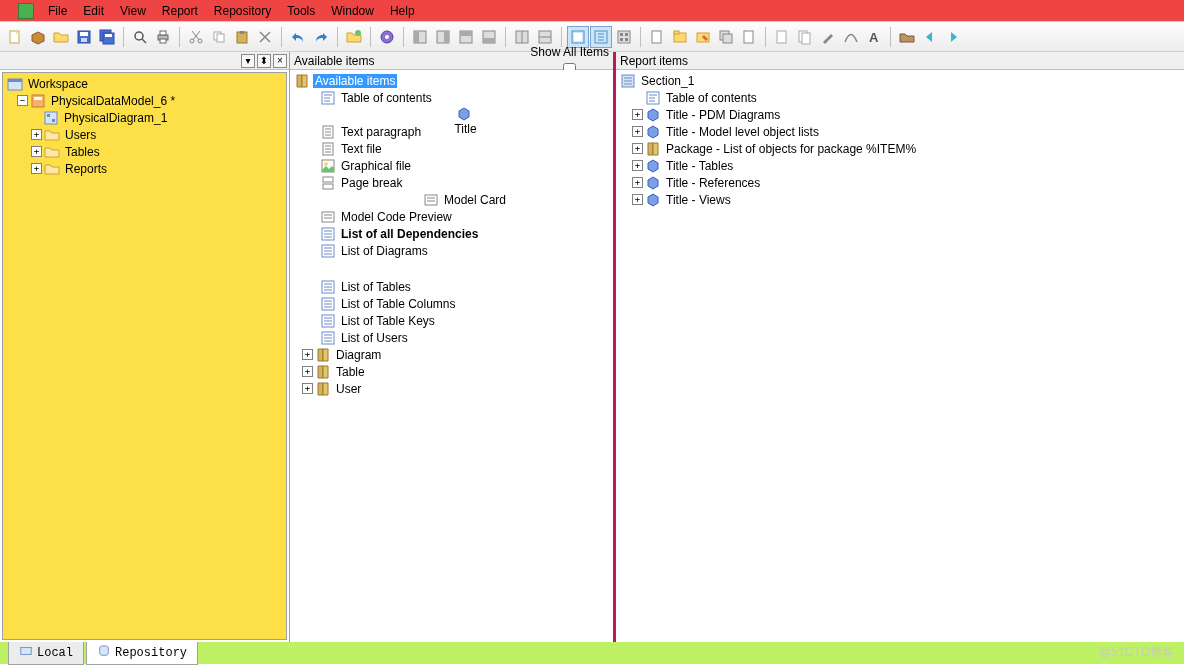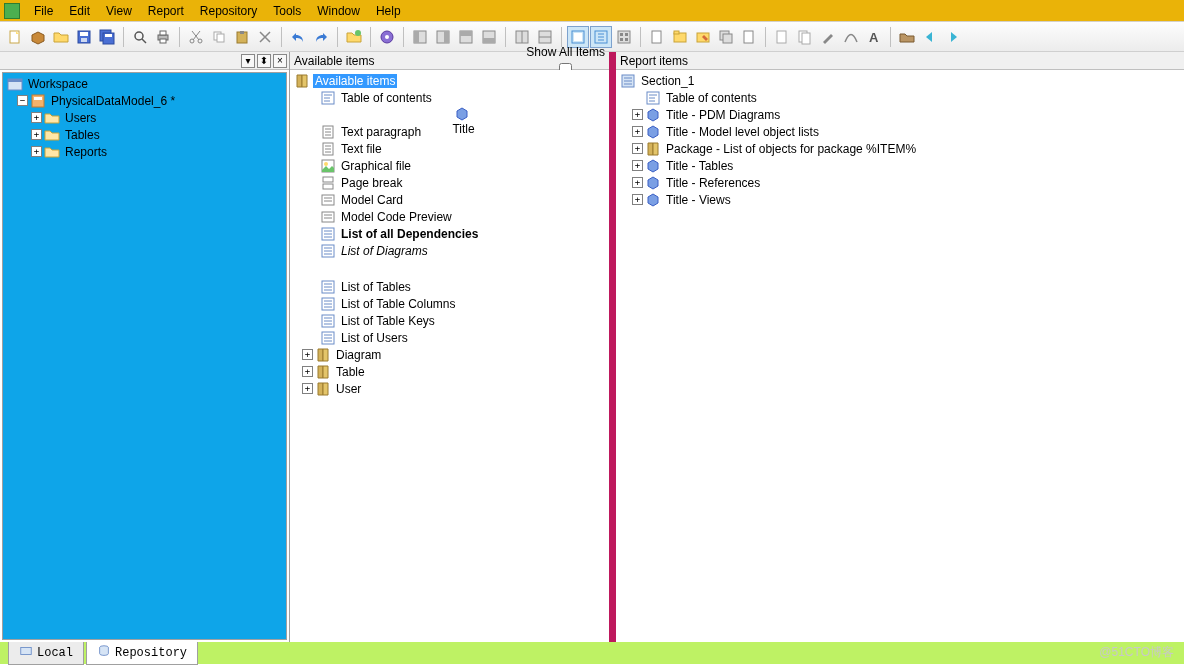--- a/index.html
+++ b/index.html
@@ -9,23 +9,23 @@
   background: #fff;
   width: 1184px;
   height: 667px;
   overflow: hidden;
   color: #000;
 }
 .menubar {
   display: flex;
   align-items: center;
   height: 22px;
-  background: #eab308;
+  background: #ef4444;
   border-bottom: 1px solid #d4d0c8;
-  padding-left: 2px;
+  padding-left: 16px;
 }
 .menubar .app-icon {
   width: 16px; height: 16px;
   background: #4caf50;
   border: 1px solid #2e7d32;
   margin: 0 6px 0 2px;
 }
 .menubar .menu-item {
   padding: 3px 8px;
   cursor: default;
@@ -76,21 +76,21 @@
   justify-content: flex-end;
   align-items: center;
   padding-right: 2px;
   gap: 2px;
 }
 .control-bar .ctl { width: 14px; height: 14px; border: 1px solid #888; background: #f8f8f8; font-size:10px; display:flex;align-items:center;justify-content:center; cursor:pointer; }
 .tree {
   flex: 1;
   border: 1px solid #a0a0a0;
   margin: 2px;
-  background: #0ea5e9;
+  background: #fde047;
   overflow: auto;
   padding: 2px;
 }
 .tree-row {
   display: flex;
   align-items: center;
   height: 17px;
   white-space: nowrap;
   cursor: default;
 }
@@ -106,21 +106,21 @@
   font-family: monospace;
 }
 .expander.empty { border: none; background: transparent; }
 .node-icon { width: 16px; height: 16px; margin-right: 3px; display:flex;align-items:center;justify-content:center;}
 .node-icon svg { width: 16px; height: 16px; }
 .label { padding: 0 2px; }
 
 .panel-center, .panel-right {
   display: flex;
   flex-direction: column;
-  border-right: 7px solid #be185d;
+  border-right: 3px solid #be185d;
 }
 .panel-center { width: 326px; }
 .panel-right { flex: 1; border-right:none;}
 .panel-header {
   height: 18px;
   background: #f0f0f0;
   border-bottom: 1px solid #bfbfbf;
   display: flex;
   align-items: center;
   padding: 0 4px;
@@ -430,20 +430,30 @@
       <div class="tree-row" style="padding-left:12px">
         <span class="expander">−</span>
         <span class="node-icon">
             <svg viewBox="0 0 16 16">
               <rect x="2" y="2" width="12" height="12" fill="#f4b26b" stroke="#c77a2e"></rect>
               <rect x="4" y="4" width="8" height="3" fill="#fff"></rect>
             </svg>
           </span>
         <span class="label">PhysicalDataModel_6 *</span>
       </div>
+      <div class="tree-row" style="padding-left:38px">
+        <span class="node-icon">
+            <svg viewBox="0 0 16 16">
+              <rect x="2" y="2" width="12" height="12" fill="#d6e4f5" stroke="#6a8cc7"></rect>
+              <rect x="4" y="4" width="3" height="3" fill="#6a8cc7"></rect>
+              <rect x="9" y="9" width="3" height="3" fill="#6a8cc7"></rect>
+            </svg>
+          </span>
+        <span class="label">PhysicalDiagram_1</span>
+      </div>
       <div class="tree-row" style="padding-left:26px">
         <span class="expander">+</span>
         <span class="node-icon">
             <svg viewBox="0 0 16 16">
               <path d="M1 4h5l2 2h7v7H1z" fill="#ffe7a8" stroke="#c9a338"></path>
             </svg>
           </span>
         <span class="label">Users</span>
       </div>
       <div class="tree-row" style="padding-left:26px">
@@ -539,21 +549,21 @@
           </div>
           <div class="tree-row" style="padding-left: 28px;">
             <span class="node-icon">
               <svg viewBox="0 0 16 16">
                 <rect x="3" y="2" width="10" height="5" fill="#fff" stroke="#888"></rect>
                 <rect x="3" y="9" width="10" height="5" fill="#fff" stroke="#888"></rect>
               </svg>
             </span>
             <span class="label">Page break</span>
           </div>
-          <div class="tree-row" style="padding-left: 28px;">
+          <div class="tree-row" style="padding-left: 28px; justify-content: center;">
             <span class="node-icon">
               <svg viewBox="0 0 16 16">
                 <rect x="2" y="3" width="12" height="10" fill="#fff" stroke="#888"></rect>
                 <line x1="4" y1="6" x2="12" y2="6" stroke="#888"></line>
                 <line x1="4" y1="9" x2="12" y2="9" stroke="#888"></line>
               </svg>
             </span>
             <span class="label">Model Card</span>
           </div>
           <div class="tree-row" style="padding-left: 28px;">
@@ -570,21 +580,21 @@
             <span class="node-icon">
               <svg viewBox="0 0 16 16">
                 <rect x="2" y="2" width="12" height="12" fill="#fff" stroke="#6a8cc7"></rect>
                 <line x1="4" y1="5" x2="12" y2="5" stroke="#6a8cc7"></line>
                 <line x1="4" y1="8" x2="12" y2="8" stroke="#6a8cc7"></line>
                 <line x1="4" y1="11" x2="12" y2="11" stroke="#6a8cc7"></line>
               </svg>
             </span>
             <span class="label">List of all Dependencies</span>
           </div>
-          <div class="tree-row" style="padding-left: 28px; font-style: italic;">
+          <div class="tree-row" style="padding-left: 28px;">
             <span class="node-icon">
               <svg viewBox="0 0 16 16">
                 <rect x="2" y="2" width="12" height="12" fill="#fff" stroke="#6a8cc7"></rect>
                 <line x1="4" y1="5" x2="12" y2="5" stroke="#6a8cc7"></line>
                 <line x1="4" y1="8" x2="12" y2="8" stroke="#6a8cc7"></line>
                 <line x1="4" y1="11" x2="12" y2="11" stroke="#6a8cc7"></line>
               </svg>
             </span>
             <span class="label">List of Diagrams</span>
           </div>

